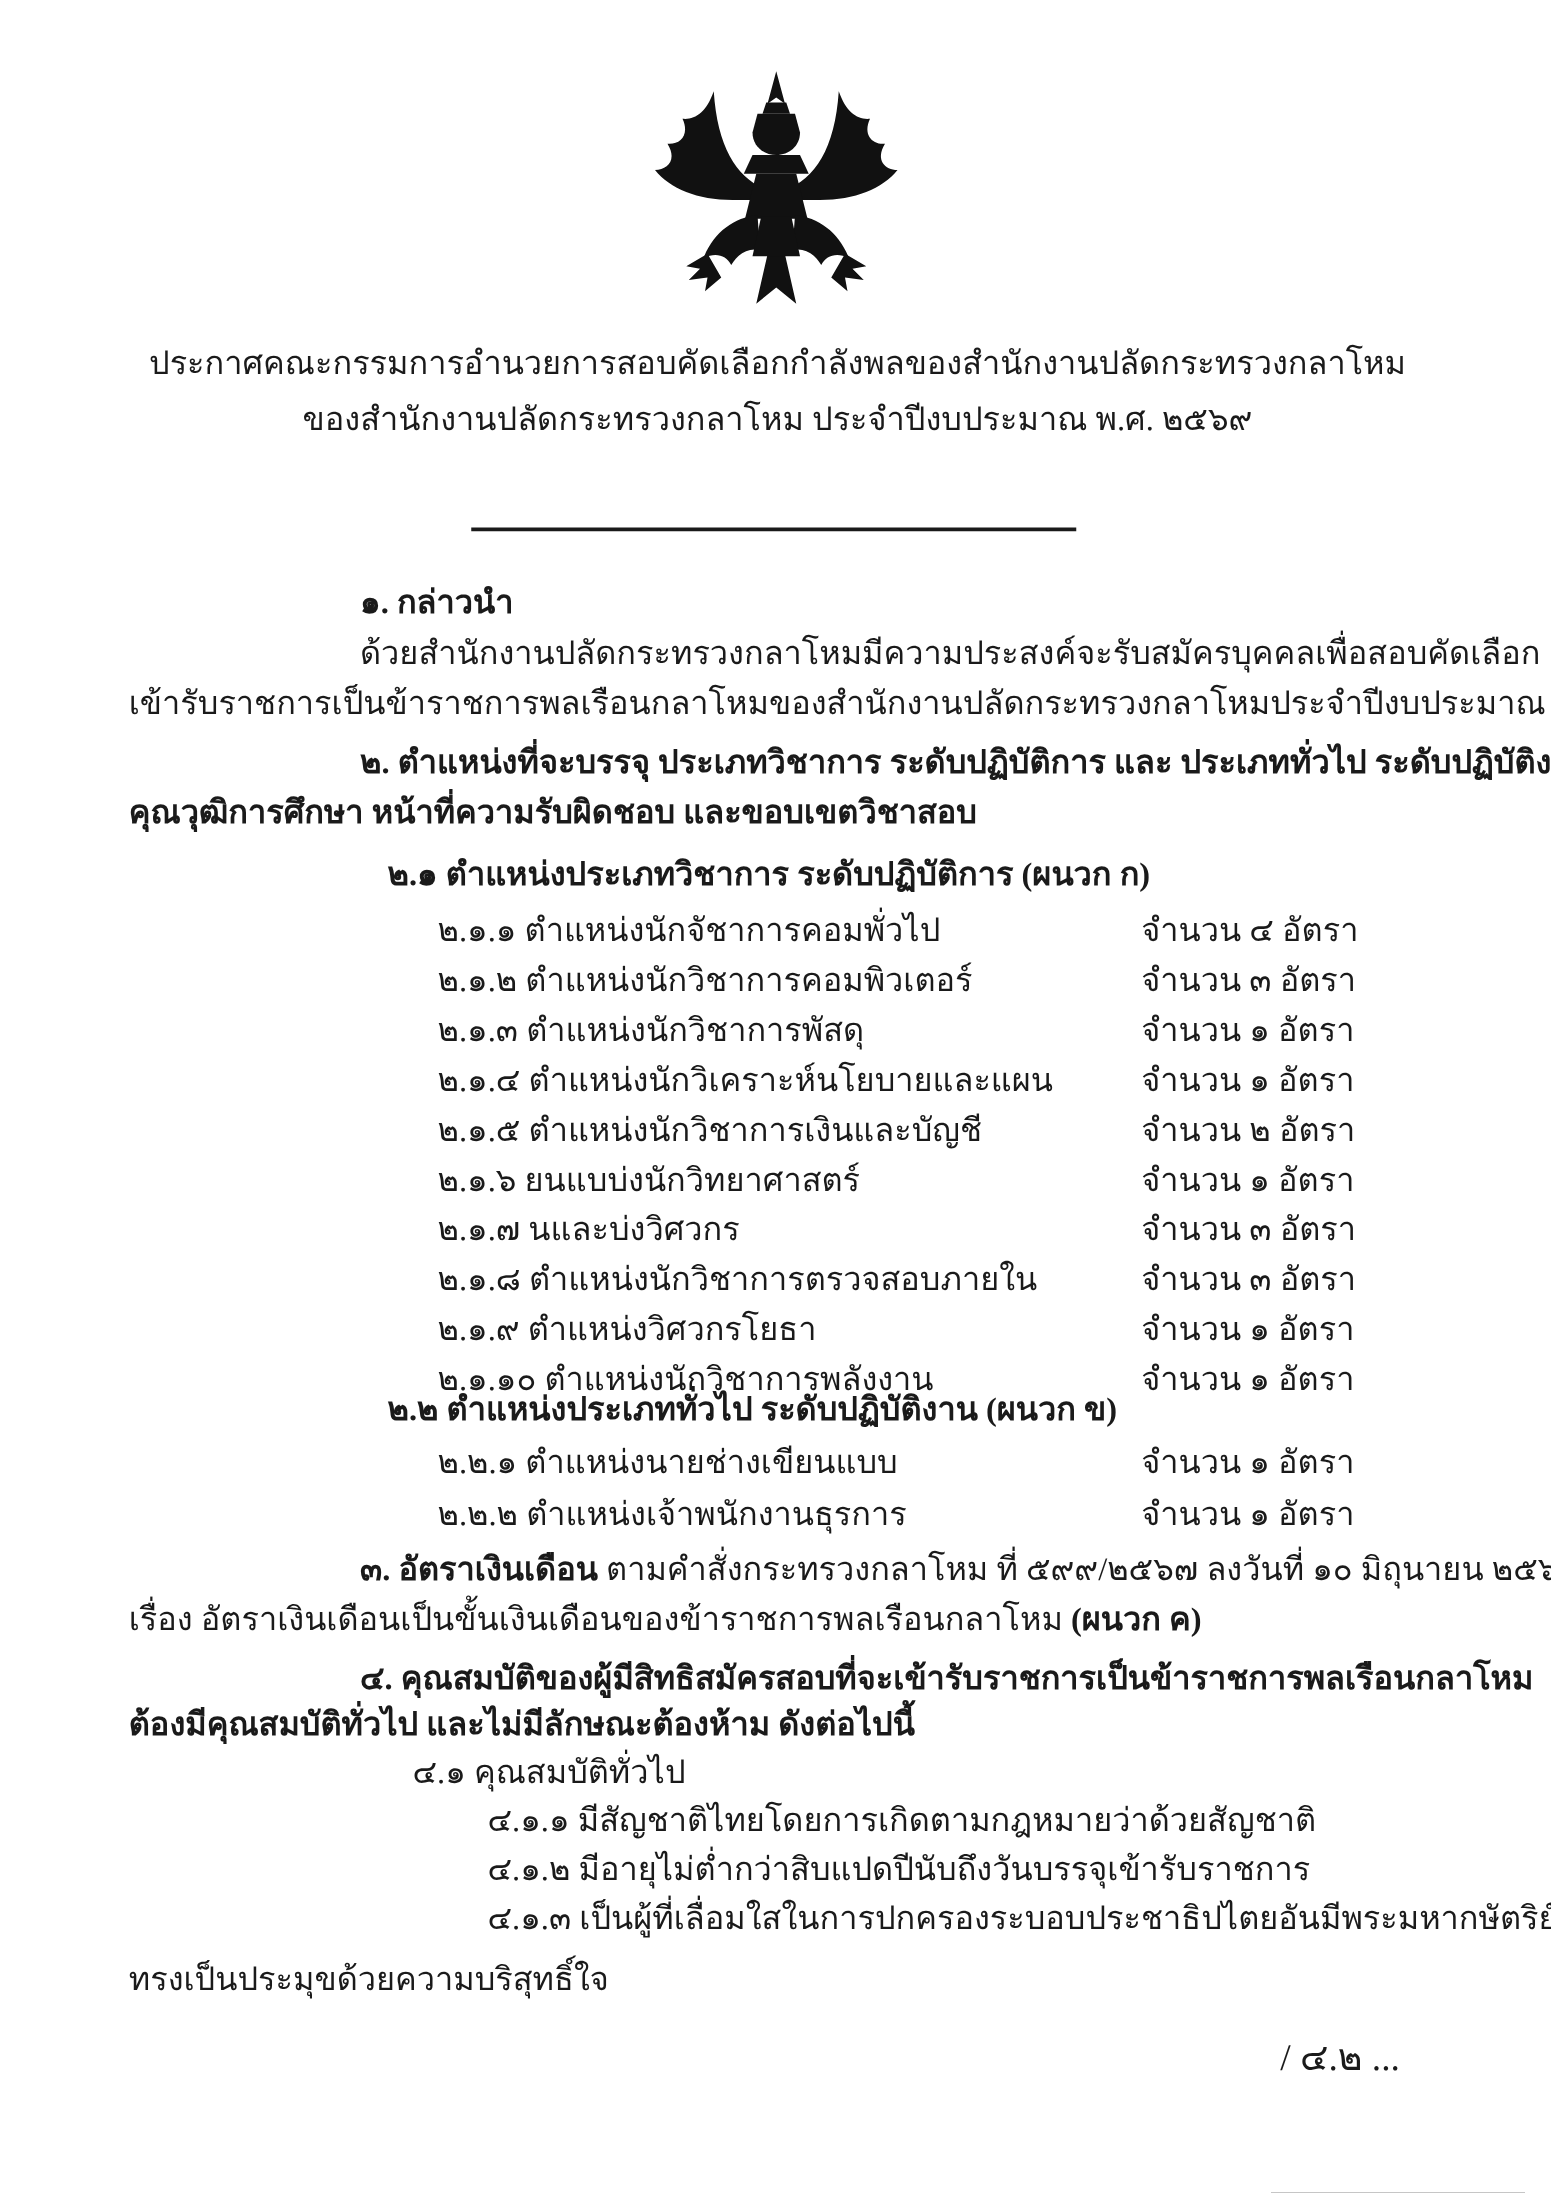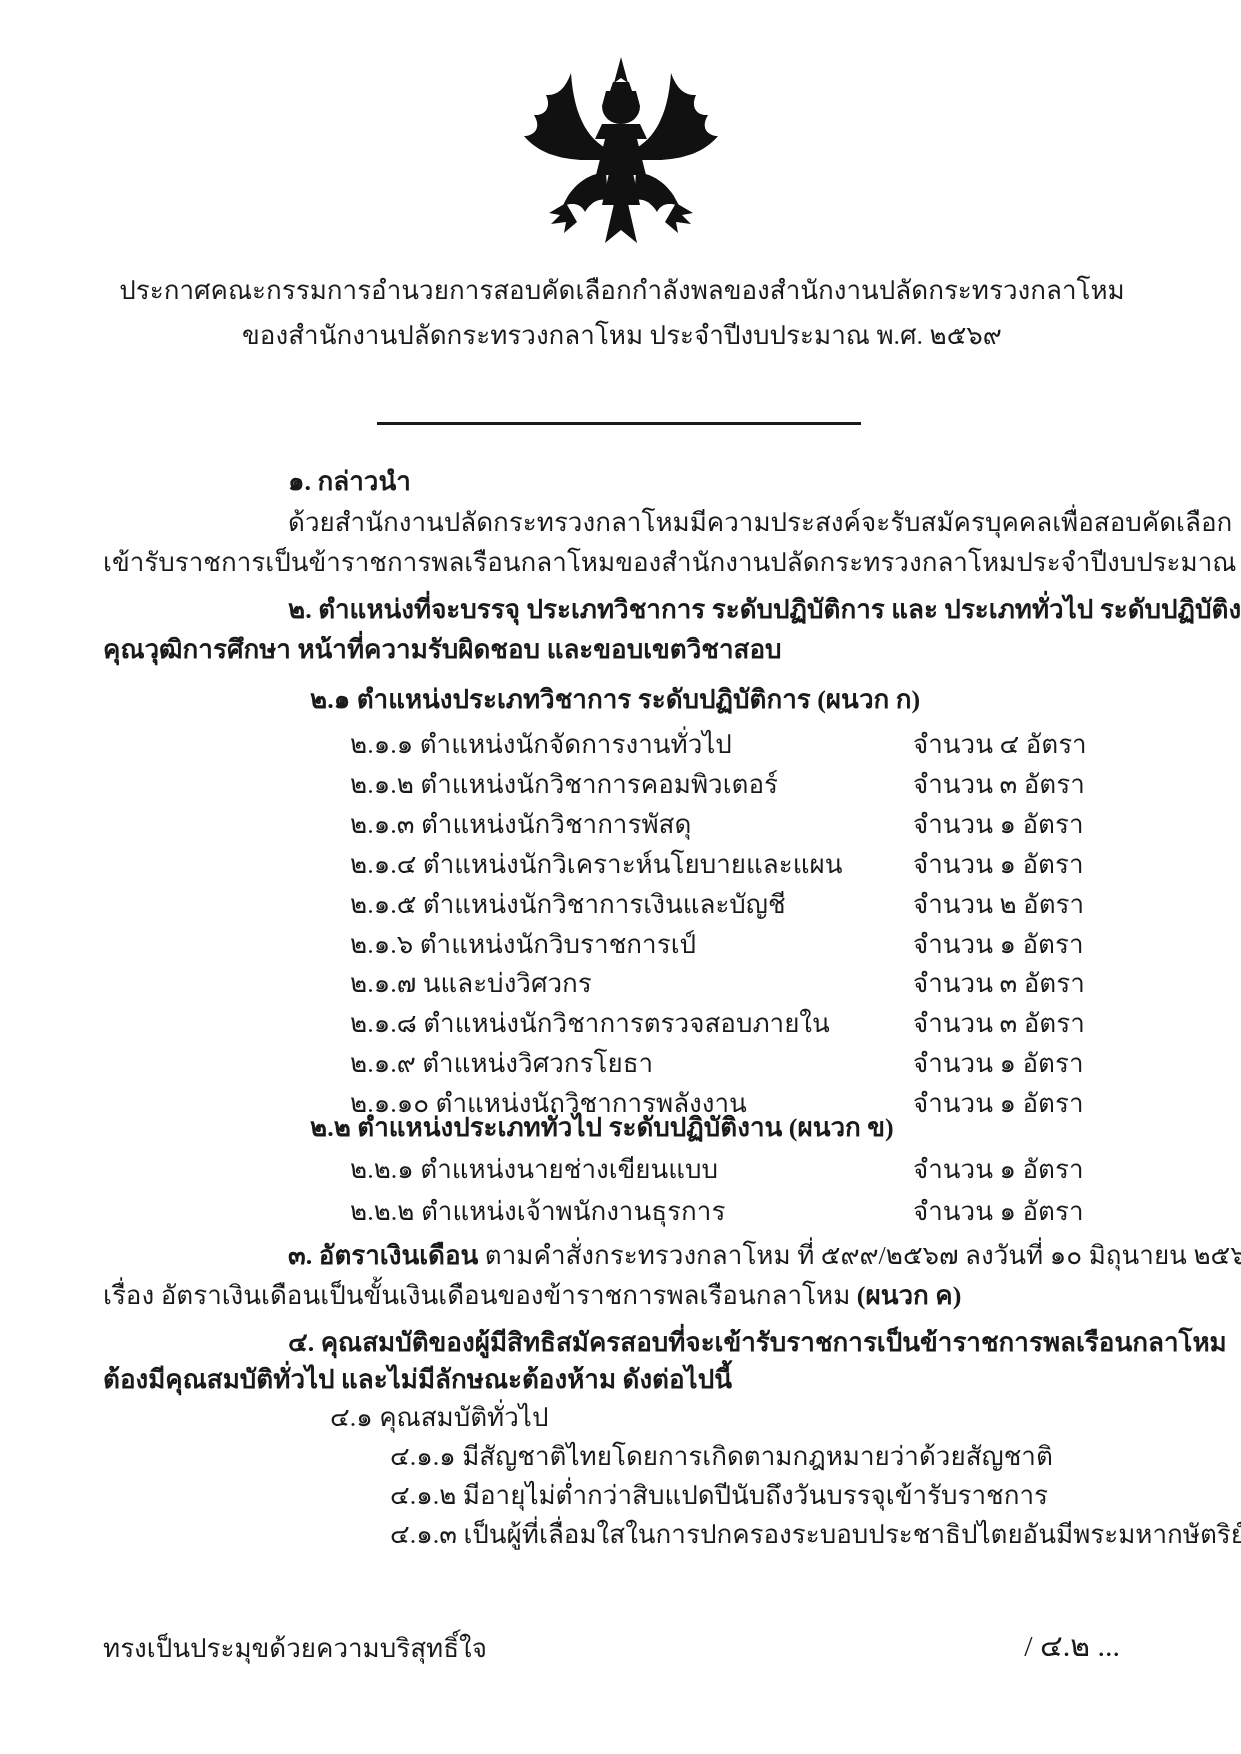--- a/index.html
+++ b/index.html
@@ -36,21 +36,21 @@
   #s22-head{top:1108px}
   #g0{top:1150px}#g1{top:1192px}
   #s3-l1{top:1236px}
   #s3-l2{top:1276px}
   #s4-l1{top:1323px}
   #s4-l2{top:1360px}
   #s41{top:1398px}
   #s411{top:1437px}
   #s412{top:1476px}
   #s413{top:1515px}
-  #s413c{top:1629px}
+  #s413c{top:1564px}
   .footer{position:absolute;top:1622px;right:121px;font-size:30px;}
 </style>
 </head>
 <body>
 
 <div class="page">
 
   <div class="emblem-wrap">
     <svg width="206" height="196" viewBox="0 0 206 196" aria-hidden="true">
       <g fill="#111111">
@@ -81,41 +81,41 @@
   <div class="ln b ind-sec" id="s1-head">๑. กล่าวนำ</div>
   <div class="ln ind-sec" id="s1-p1">ด้วยสำนักงานปลัดกระทรวงกลาโหมมีความประสงค์จะรับสมัครบุคคลเพื่อสอบคัดเลือก</div>
   <div class="ln" id="s1-p2">เข้ารับราชการเป็นข้าราชการพลเรือนกลาโหมของสำนักงานปลัดกระทรวงกลาโหมประจำปีงบประมาณ พ.ศ. ๒๕๖๙</div>
 
   <div class="ln b ind-sec" id="s2-h1">๒. ตำแหน่งที่จะบรรจุ ประเภทวิชาการ ระดับปฏิบัติการ และ ประเภททั่วไป ระดับปฏิบัติงาน</div>
   <div class="ln b" id="s2-h2">คุณวุฒิการศึกษา หน้าที่ความรับผิดชอบ และขอบเขตวิชาสอบ</div>
 
   <div class="ln b ind-sub" id="s21-head">๒.๑ ตำแหน่งประเภทวิชาการ ระดับปฏิบัติการ (ผนวก ก)</div>
 
   <div class="ln ind-item" id="r0">
-    <span>๒.๑.๑ ตำแหน่งนักจัดการงานทั่วไป</span>
+    <span>๒.๑.๑ ตำแหน่งนักจัชาการคอมพั่วไป</span>
     <span class="qty">จำนวน ๔ อัตรา</span>
   </div>
   <div class="ln ind-item" id="r1">
     <span>๒.๑.๒ ตำแหน่งนักวิชาการคอมพิวเตอร์</span>
     <span class="qty">จำนวน ๓ อัตรา</span>
   </div>
   <div class="ln ind-item" id="r2">
     <span>๒.๑.๓ ตำแหน่งนักวิชาการพัสดุ</span>
     <span class="qty">จำนวน ๑ อัตรา</span>
   </div>
   <div class="ln ind-item" id="r3">
     <span>๒.๑.๔ ตำแหน่งนักวิเคราะห์นโยบายและแผน</span>
     <span class="qty">จำนวน ๑ อัตรา</span>
   </div>
   <div class="ln ind-item" id="r4">
     <span>๒.๑.๕ ตำแหน่งนักวิชาการเงินและบัญชี</span>
     <span class="qty">จำนวน ๒ อัตรา</span>
   </div>
   <div class="ln ind-item" id="r5">
-    <span>๒.๑.๖ ตำแหน่งนักวิบราชการเป์</span>
+    <span>๒.๑.๖ ยนแบบ่งนักวิทยาศาสตร์</span>
     <span class="qty">จำนวน ๑ อัตรา</span>
   </div>
   <div class="ln ind-item" id="r6">
     <span>๒.๑.๗ นและบ่งวิศวกร</span>
     <span class="qty">จำนวน ๓ อัตรา</span>
   </div>
   <div class="ln ind-item" id="r7">
     <span>๒.๑.๘ ตำแหน่งนักวิชาการตรวจสอบภายใน</span>
     <span class="qty">จำนวน ๓ อัตรา</span>
   </div>

